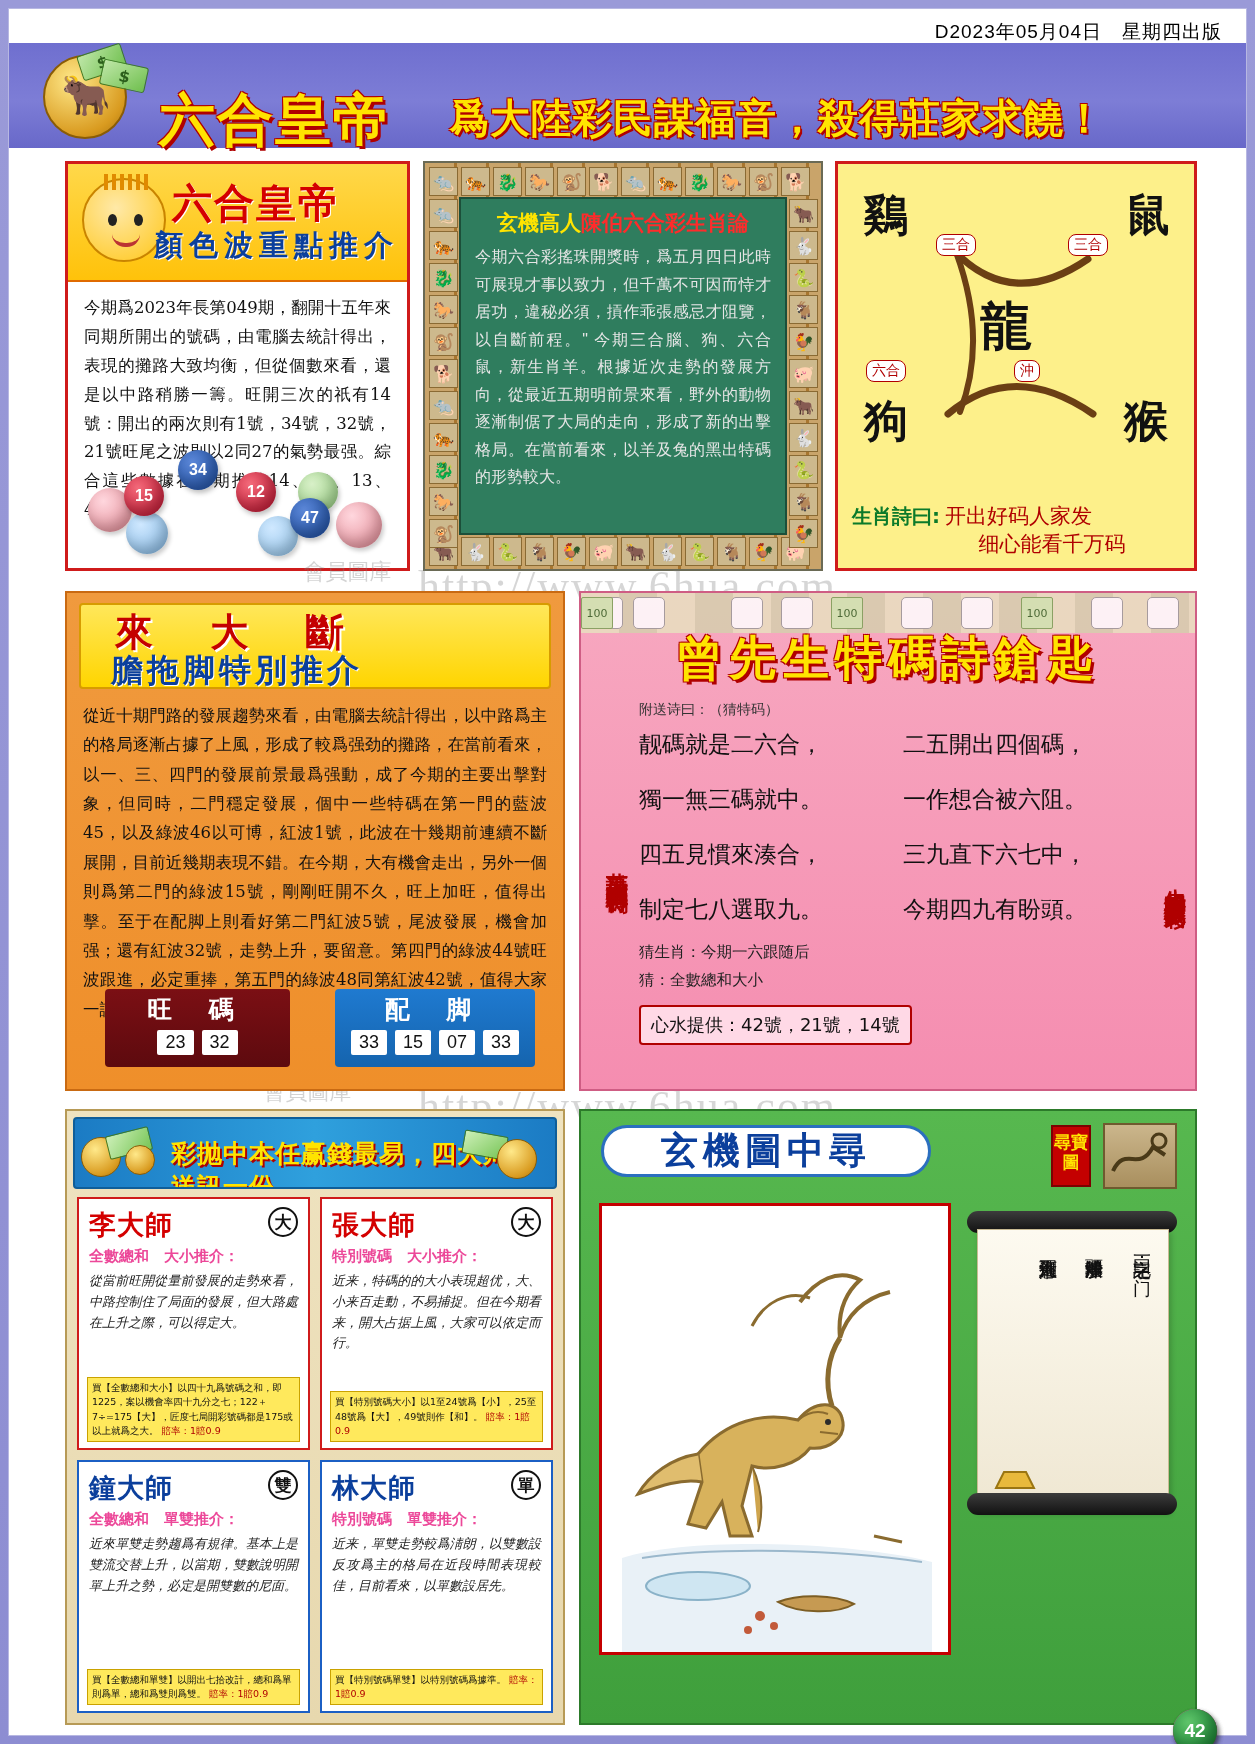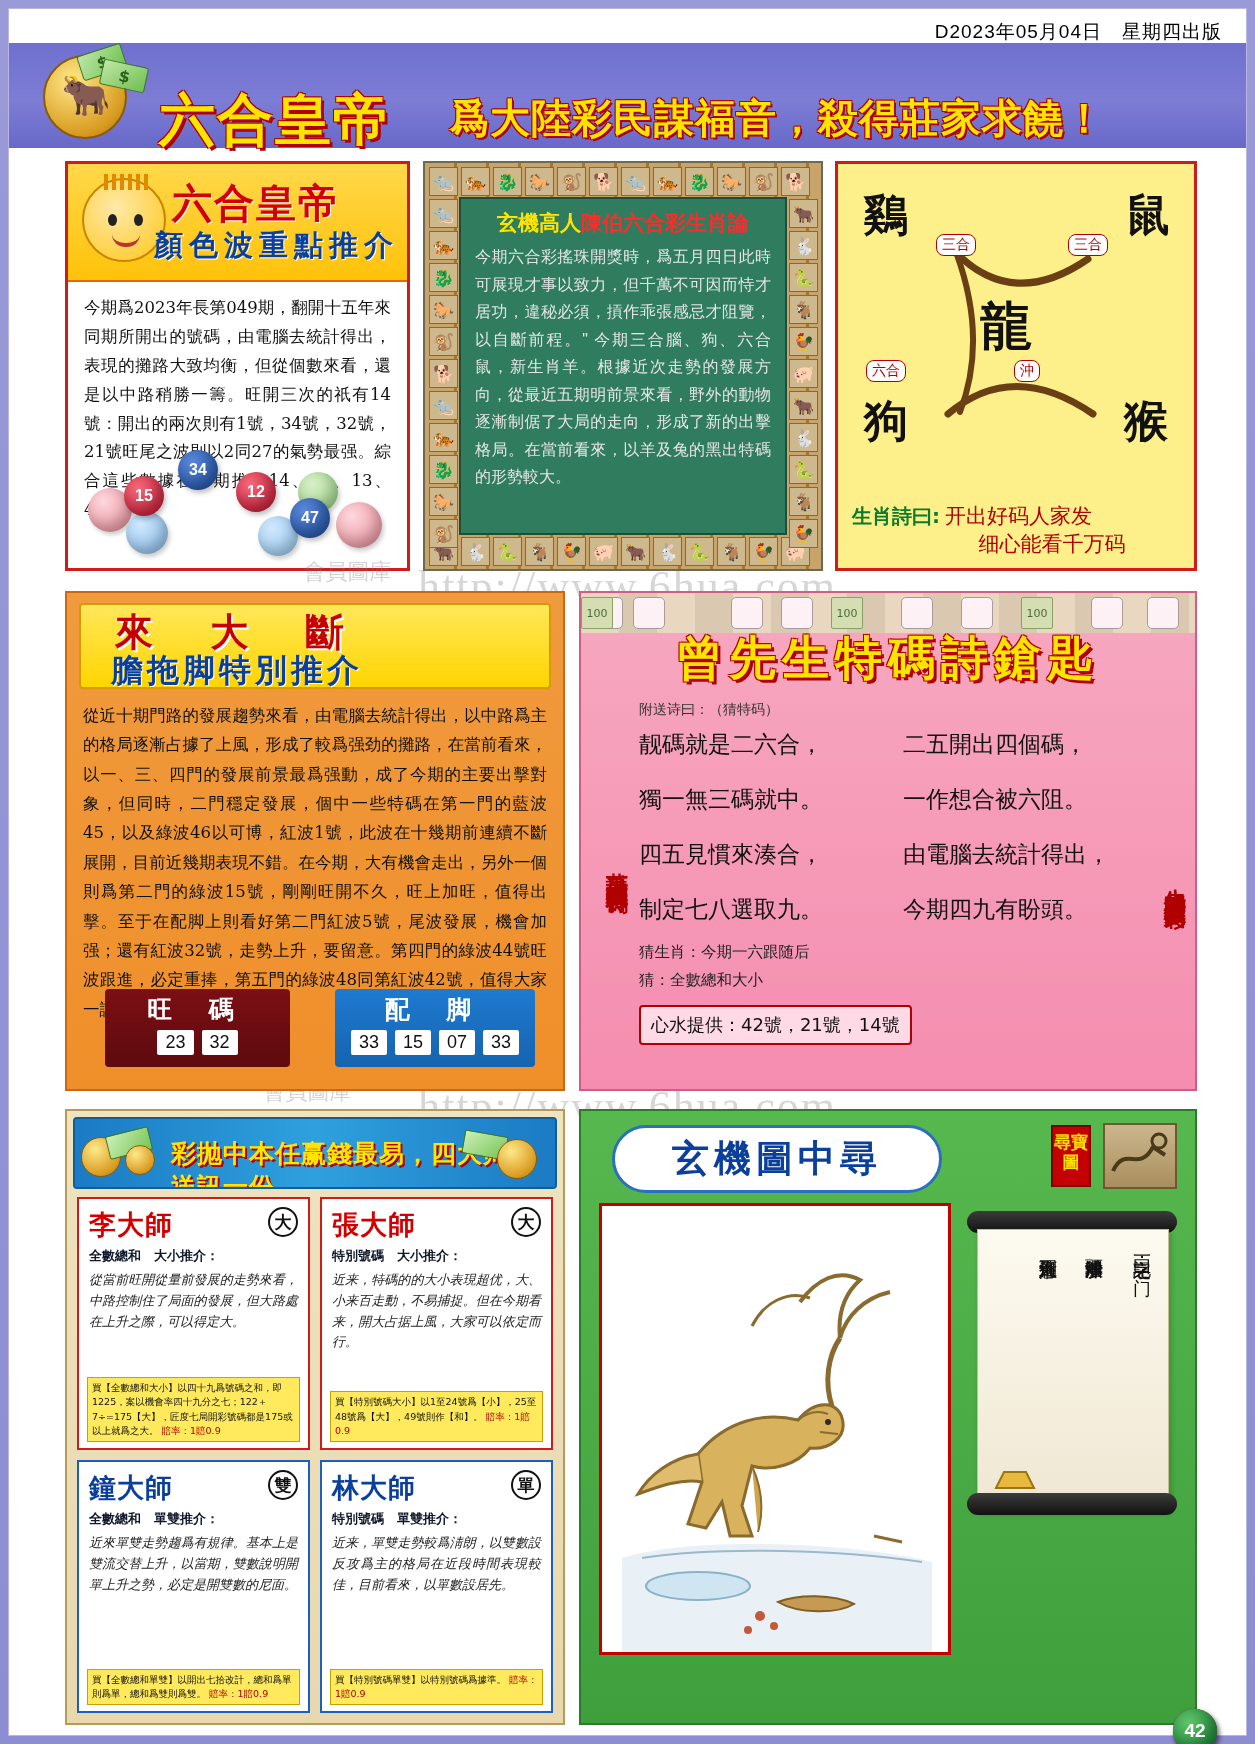--- a/index.html
+++ b/index.html
@@ -280,37 +280,37 @@
   }
   .mcard { background:#fff; border: 2px solid #cf1b1b; padding: 8px 10px; position:relative; }
   .mcard.blue { border-color:#1b5fc4; }
   .mname { font-size: 27px; font-weight:bold; color:#d40000; letter-spacing:1px; }
   .mcard.blue .mname { color:#0b3f9c; }
   .mbadge {
     position:absolute; right: 10px; top: 8px; width: 30px;height:30px;border-radius:50%;
     border:2px solid #111; display:flex;align-items:center;justify-content:center;
     font-size:17px; font-weight:bold; color:#111; background:#fff;
   }
-  .msub { font-size: 13px; font-weight:bold; color:#0f172a; margin-top: 4px; }
+  .msub { font-size: 15px; font-weight:bold; color:#ec4899; margin-top: 4px; }
   .mtxt { font-size: 13px; line-height: 1.6; color:#222; margin-top: 5px; text-align: justify;
     font-family:"DejaVu Serif",serif;font-style:italic; }
   .mfoot {
     position:absolute; left:8px; right:8px; bottom: 6px;
     background:#ffe95c; border:1px solid #caa200; font-size: 9.5px; line-height:1.5;
     color:#111; padding: 3px 4px;
   }
   .mfoot .odds { color:#b00000; }
 
   .greenpanel {
     position:absolute; left: 570px; top: 6px; width: 618px; height: 616px;
     background: linear-gradient(180deg,#57b84f 0%, #3f9f3c 100%);
     border: 2px solid #2c7a2a;
   }
   .gp-title {
-    position:absolute; left: 31px; top: 14px; width: 330px; height: 68px;
+    position:absolute; left: 20px; top: 14px; width: 330px; height: 52px;
     background:#fff; border: 3px solid #2b6fbf; border-radius: 34px;
     display:flex; align-items:center; justify-content:center;
   }
   .gp-title span {
     font-size: 37px; font-weight:bold; color:#0b3f9c; letter-spacing: 5px;
   }
   .gp-flag {
     position:absolute; right: 104px; top: 14px; width: 40px; height: 62px;
     background:#c40000; border:2px solid #7d0000; color:#ffe400;
     font-size: 17px; font-weight:bold; text-align:center; line-height:1.15; padding-top:6px;
@@ -533,21 +533,21 @@
       <div class="side-vert sv-right">先生相贈窺破天機爲彩民</div>
 
       <div class="poem-area">
         <div class="poem-note">附送诗曰：（猜特码）</div>
         <div class="poem-grid">
           <div>靓碼就是二六合，</div>
           <div>二五開出四個碼，</div>
           <div>獨一無三碼就中。</div>
           <div>一作想合被六阻。</div>
           <div>四五見慣來湊合，</div>
-          <div>由電腦去統計得出，</div>
+          <div>三九直下六七中，</div>
           <div>制定七八選取九。</div>
           <div>今期四九有盼頭。</div>
         </div>
         <div class="guess">
           <div>猜生肖：今期一六跟随后</div>
           <div>猜：全數總和大小</div>
         </div>
         <div class="heart-box">心水提供：42號，21號，14號</div>
       </div>
     </div>

